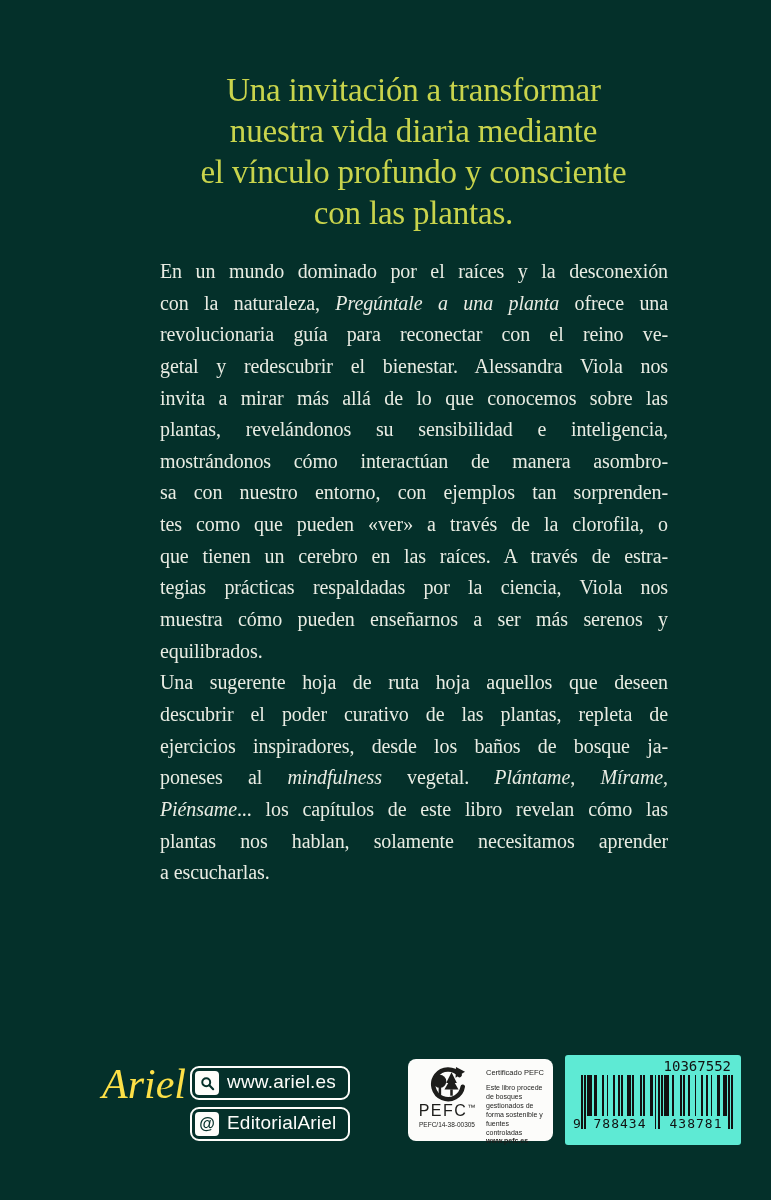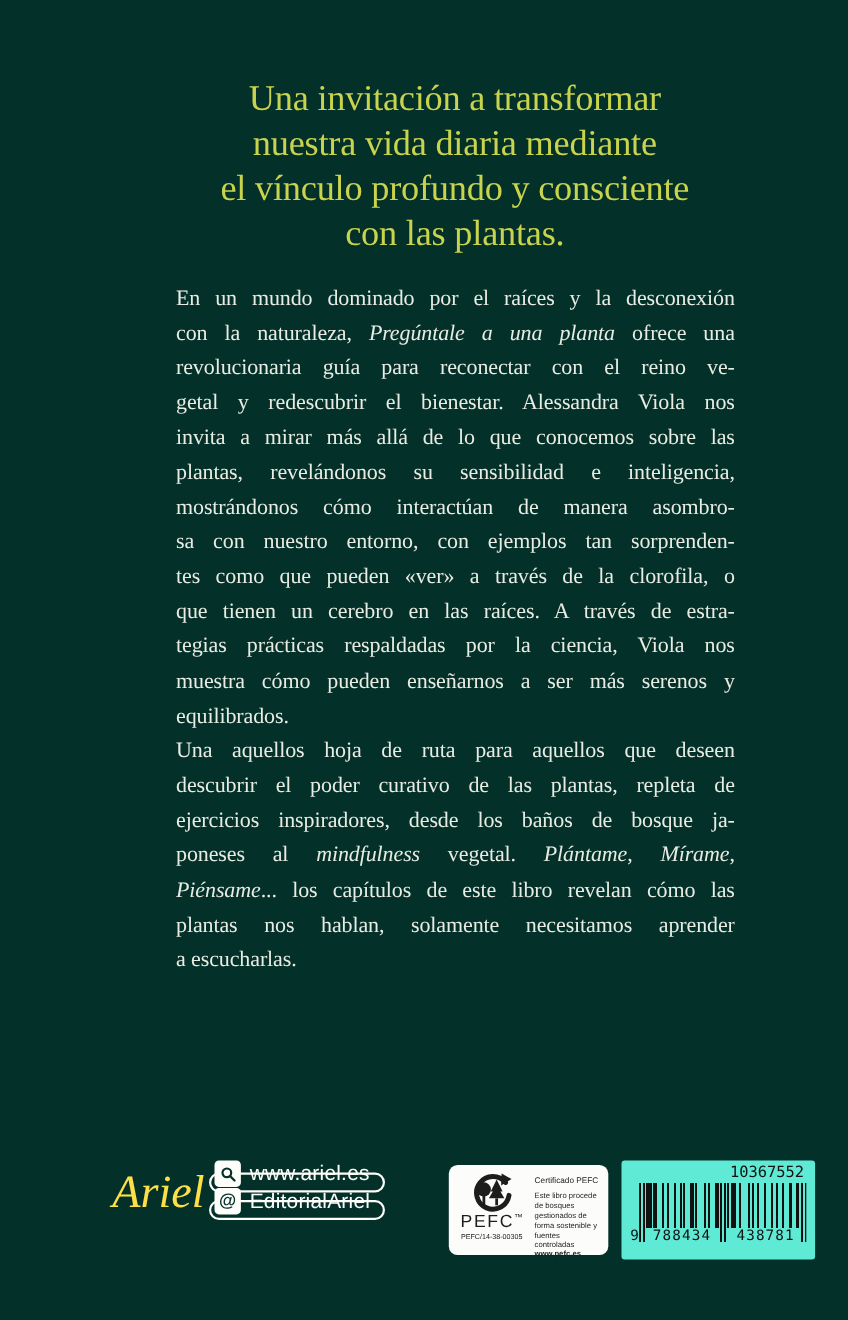--- a/index.html
+++ b/index.html
@@ -37,24 +37,24 @@
     position: absolute; left: 74px; top: 1060px;
     font-style: italic; font-size: 42px; line-height: 48px;
     color: #fde047;
     font-family: "Liberation Serif", serif;
   }
   .badges {
     position: absolute; left: 162px; top: 1066px;
     display: flex; flex-direction: column; gap: 7px;
   }
   .badge {
-    display: flex; align-items: flex-end; gap: 8px;
+    display: flex; align-items: flex-start; gap: 8px;
     border: 2px solid #fdfdfa; border-radius: 9px;
     padding: 3px 12px 3px 3px;
-    height: 18px; box-sizing: border-box;
+    height: 34px; box-sizing: border-box;
     width: max-content;
   }
   .badge-iconbox {
     width: 24px; height: 24px;
     background: #fdfdfa; border-radius: 4px;
     display: flex; align-items: center; justify-content: center;
     flex: 0 0 auto;
   }
   .badge-label {
     color: #fdfdfa;
@@ -127,21 +127,21 @@
       <div class="body-line"><span>getal y redescubrir el bienestar. Alessandra Viola nos</span></div>
       <div class="body-line"><span>invita a mirar más allá de lo que conocemos sobre las</span></div>
       <div class="body-line"><span>plantas, revelándonos su sensibilidad e inteligencia,</span></div>
       <div class="body-line"><span>mostrándonos cómo interactúan de manera asombro-</span></div>
       <div class="body-line"><span>sa con nuestro entorno, con ejemplos tan sorprenden-</span></div>
       <div class="body-line"><span>tes como que pueden «ver» a través de la clorofila, o</span></div>
       <div class="body-line"><span>que tienen un cerebro en las raíces. A través de estra-</span></div>
       <div class="body-line"><span>tegias prácticas respaldadas por la ciencia, Viola nos</span></div>
       <div class="body-line"><span>muestra cómo pueden enseñarnos a ser más serenos y</span></div>
       <div class="body-line last"><span>equilibrados.</span></div>
-      <div class="body-line"><span>Una aquellos hoja de ruta para aquellos que deseen</span></div>
+      <div class="body-line"><span>Una sugerente hoja de ruta hoja aquellos que deseen</span></div>
       <div class="body-line"><span>descubrir el poder curativo de las plantas, repleta de</span></div>
       <div class="body-line"><span>ejercicios inspiradores, desde los baños de bosque ja-</span></div>
       <div class="body-line"><span>poneses al </span><i>mindfulness</i><span> vegetal. </span><i>Plántame</i><span>, </span><i>Mírame</i><span>,</span></div>
       <div class="body-line"><i>Piénsame</i><span>... los capítulos de este libro revelan cómo las</span></div>
       <div class="body-line"><span>plantas nos hablan, solamente necesitamos aprender</span></div>
       <div class="body-line last"><span>a escucharlas.</span></div>
     </div>
 
   <div class="ariel-logo">Ariel</div>
 

